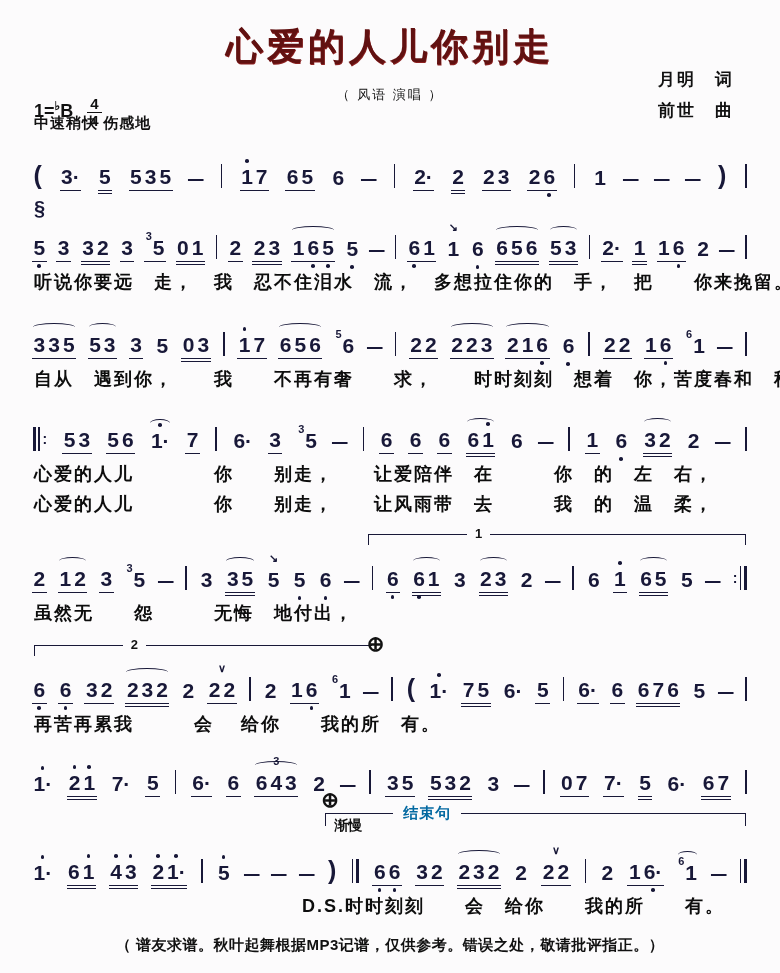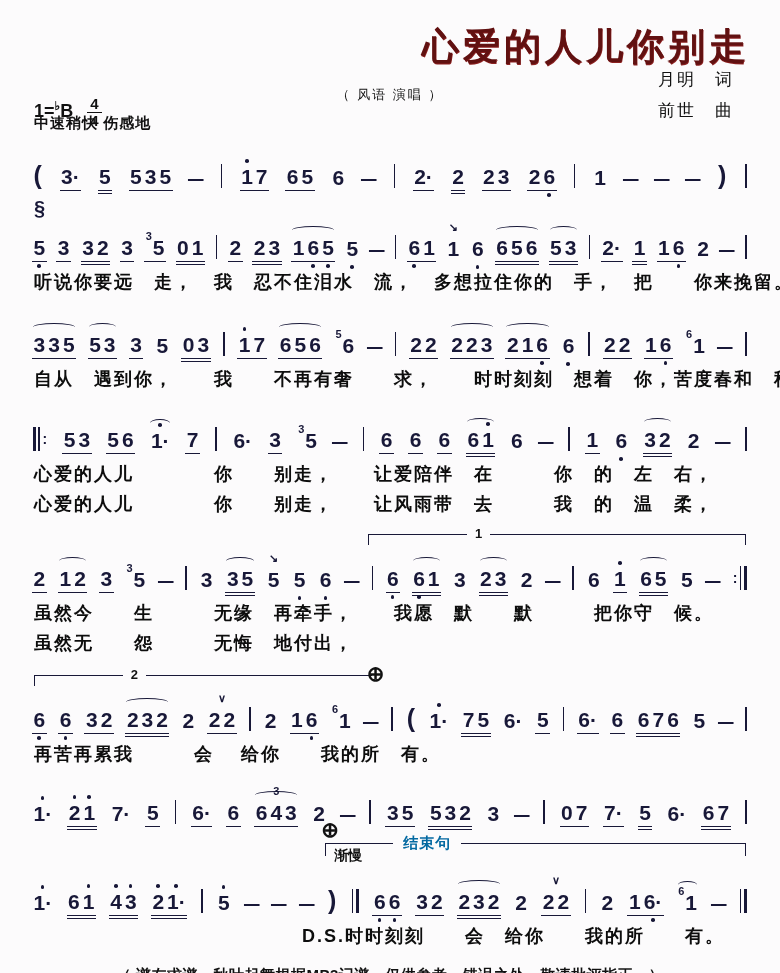--- a/index.html
+++ b/index.html
@@ -10,25 +10,25 @@
   *{margin:0;padding:0;box-sizing:border-box}
   html,body{background:#f4f3f5}
   .sheet{
     width:780px;height:973px;margin:0 auto;background:var(--bg);
     font-family:"Liberation Sans", sans-serif;
     padding:6px 30px 0 30px;position:relative;overflow:hidden;
   }
   
   .hdr{position:relative;height:142px}
   .title{
-    text-align:right;font-size:37px;font-weight:bold;letter-spacing:4px;
+    text-align:center;font-size:37px;font-weight:bold;letter-spacing:4px;
     color:#611111;text-shadow:0.6px 0.6px 0 #8d2121;padding-top:16px;
   }
   .subtitle{text-align:center;font-size:13px;font-weight:normal;color:#111;margin-top:14px;letter-spacing:2px}
-  .credits{position:absolute;right:16px;top:58px;font-size:17px;font-weight:normal;color:#111;line-height:31px}
+  .credits{position:absolute;right:16px;top:58px;font-size:17px;font-weight:bold;color:#111;line-height:31px}
   .credits span{display:block;letter-spacing:2px}
   .keysig{position:absolute;left:4px;top:90px;font-size:18px;font-weight:bold;color:#111}
   .keysig .flat{font-size:12px;vertical-align:super}
   .frac{display:inline-block;vertical-align:middle;text-align:center;font-size:15px;line-height:1.05;margin-left:9px;font-weight:bold}
   .frac .top{display:block;border-bottom:1.6px solid #111;padding:0 3px}
   .frac .bot{display:block}
   .tempoline{position:absolute;left:4px;top:108px;font-size:15px;font-weight:bold;letter-spacing:1px;color:#111}
   
   #score{position:relative}
   .system{position:relative;margin-top:14px}
@@ -538,21 +538,20 @@
           </span>
           <span class="cluster">
             <span class="note dash"><b class="txt">–</b></span>
           </span>
           <span class="bar">
             <b class="dots">:</b>
             <i class="thin"></i>
             <i></i>
           </span>
         </div>
-        <div class="lyric">虽然今　　生　　　无缘　再牵手，　　我愿　默　　默　　　把你守　候。</div>
         <div class="lyric">虽然无　　怨　　　无悔　地付出，</div>
       </div>
       <div class="system s5">
         <div class="volta">
           <span class="vl">2</span>
           <span class="coda">⊕</span>
         </div>
         <div class="notes">
           <span class="cluster u1">
             <span class="note"><b class="txt">6</b><i class="db"></i></span>

